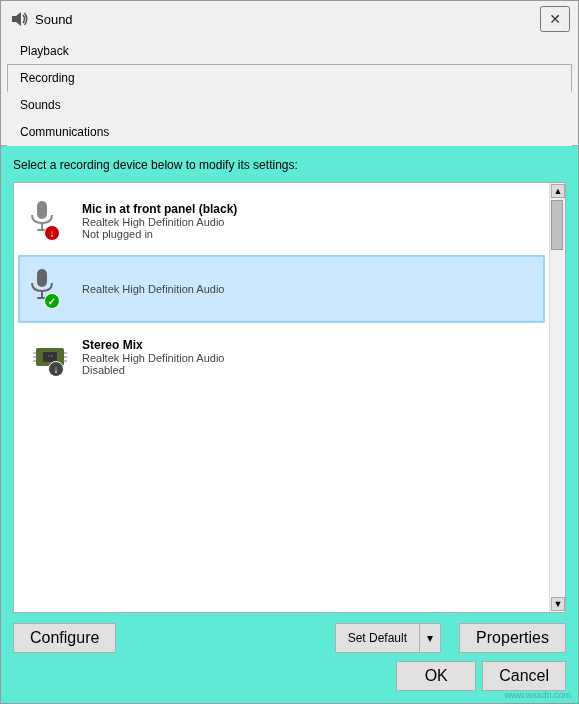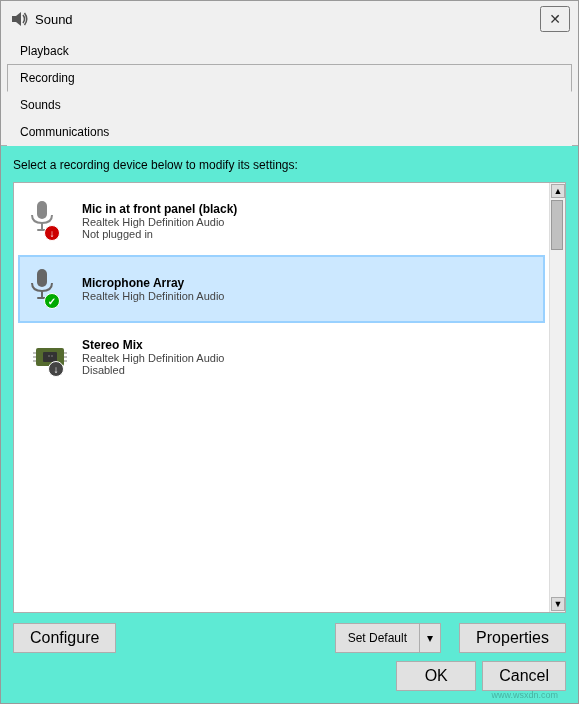--- a/index.html
+++ b/index.html
@@ -307,21 +307,20 @@
           <div class="device-icon-wrapper">
             <svg class="mic-svg" viewBox="0 0 28 36">
               <rect x="9" y="2" width="10" height="18" rx="5" fill="#666"></rect>
               <path d="M4,16 Q4,24 14,24 Q24,24 24,16" stroke="#666" stroke-width="2" fill="none"></path>
               <rect x="13" y="24" width="2" height="6" fill="#666"></rect>
               <rect x="9" y="30" width="10" height="2" rx="1" fill="#666"></rect>
             </svg>
             <div class="status-badge green">✓</div>
           </div>
           <div class="device-info">
-            <span class="device-name">Microphone Array</span>
             <span class="device-driver">Realtek High Definition Audio</span>
           </div>
         </div>
 
         <div class="device-item">
           <div class="device-icon-wrapper">
             <div style="position:relative; width:44px; height:44px; display:flex; align-items:center; justify-content:center;">
 
               <svg width="38" height="28" viewBox="0 0 38 28">
 
@@ -372,15 +371,15 @@
       </div>
     </div>
 
     <div class="button-row-2">
       <button class="btn">OK</button>
       <button class="btn">Cancel</button>
     </div>
 
   </div>
 
-  <div class="watermark" style="position:absolute;bottom:4px;right:21px;font-size:9px;color:rgba(0,0,0,0.25);">www.wsxdn.com</div>
+  <div class="watermark" style="position:absolute;bottom:4px;right:8px;font-size:9px;color:rgba(0,0,0,0.25);">www.wsxdn.com</div>
 
 </div>
 
 </body></html>

